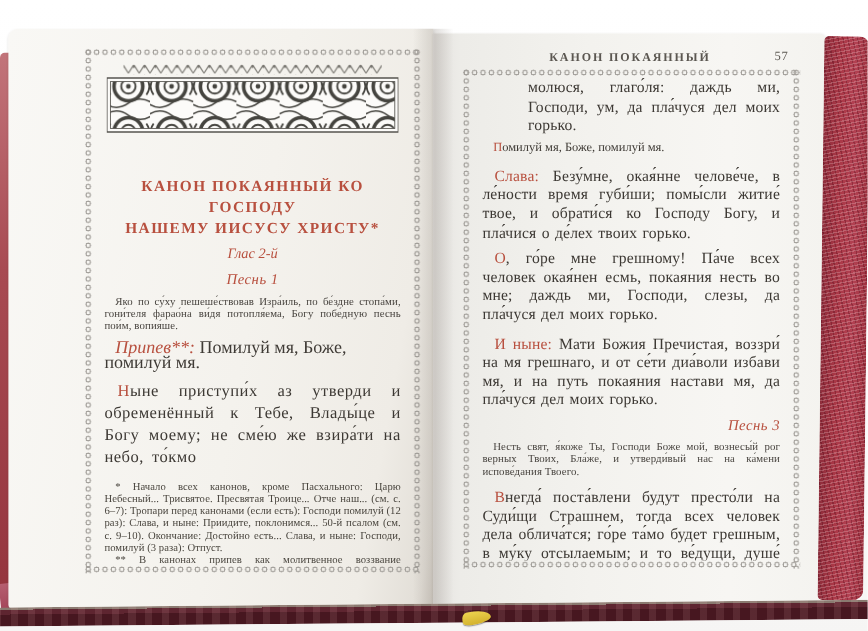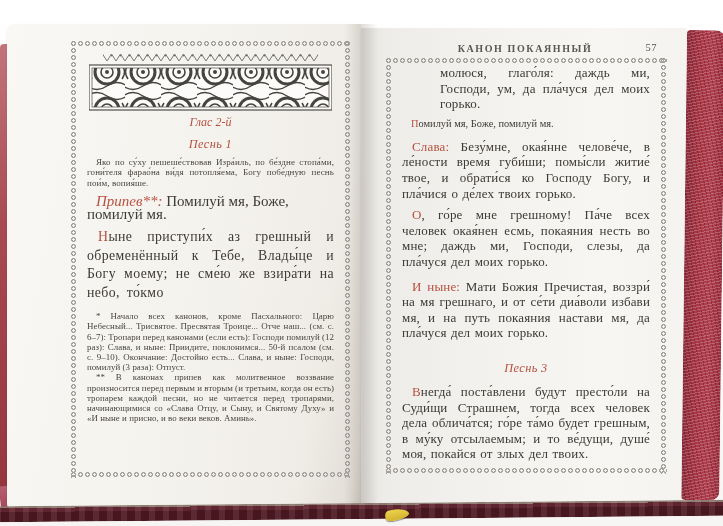--- a/index.html
+++ b/index.html
@@ -100,29 +100,33 @@
             <path d="M-2 33 Q8 40 18 33 T38 33" fill="none" stroke="#45443f" stroke-width="1.3"></path>
             <path d="M33 12 q5 7 0 14" fill="none" stroke="#45443f" stroke-width="1.5"></path>
             <path d="M3 12 q-5 7 0 14" fill="none" stroke="#45443f" stroke-width="1.5"></path>
           </pattern>
         </defs>
         <rect x="14" y="1" width="215" height="8" fill="url(#lace)"></rect>
         <rect x="0" y="12" width="243" height="45" fill="#fcfbf9" stroke="#504e49" stroke-width="1.2"></rect>
         <rect x="3" y="15" width="237" height="39" fill="url(#scroll)" stroke="#504e49" stroke-width=".7"></rect>
       </svg>
 
+      <div class="title">
+        <div>КАНОН ПОКАЯННЫЙ КО ГОСПОДУ</div>
+        <div>НАШЕМУ ИИСУСУ ХРИСТУ*</div>
+      </div>
 
       <div class="glas">Глас 2-й</div>
       <div class="song">Песнь 1</div>
 
       <div class="irmos">Яко по су́ху пешеше́ствовав Изра́иль, по бе́здне стопа́ми, гони́теля фарао́на ви́дя потопля́ема, Богу побе́дную песнь пои́м, вопия́ше.</div>
 
       <div class="pripev"><span class="lbl">Припев**:</span><span> Помилуй мя, Боже, помилуй мя.</span></div>
 
-      <div class="main-para lp-para"><span class="red">Н</span><span>ыне приступи́х аз грешный и обременённый к Тебе, Влады́це и Богу моему; не сме́ю же взира́ти на небо, то́кмо</span></div>
+      <div class="main-para lp-para"><span class="red">Н</span><span>ыне приступи́х аз утверди и обременённый к Тебе, Влады́це и Богу моему; не сме́ю же взира́ти на небо, то́кмо</span></div>
 
       <div class="fnotes">
         <div class="fnote">* Начало всех канонов, кроме Пасхального: Царю Небесный... Трисвятое. Пресвятая Троице... Отче наш... (см. с. 6–7): Тропари перед канонами (если есть): Господи помилуй (12 раз): Слава, и ныне: Приидите, поклонимся... 50-й псалом (см. с. 9–10). Окончание: Достойно есть... Слава, и ныне: Господи, помилуй (3 раза): Отпуст.</div>
         <div class="fnote">** В канонах припев как молитвенное воззвание произносится перед первым и вторым (и третьим, когда он есть) тропарем каждой песни, но не читается перед тропарями, начинающимися со «Слава Отцу, и Сыну, и Святому Духу» и «И ныне и присно, и во веки веков. Аминь».</div>
       </div>
 
     </div>
   </div>
 </div>
 
@@ -140,22 +144,23 @@
       <div class="main-para rp-para rp-cont">молюся, глаго́ля: даждь ми, Господи, ум, да пла́чуся дел моих горько.</div>
 
       <div class="refrain"><span class="red">П</span><span>омилуй мя, Боже, помилуй мя.</span></div>
 
       <div class="main-para rp-para" style="margin-top:9px;"><span class="rp-label">Слава:</span><span> Безу́мне, окая́нне челове́че, в ле́ности время губи́ши; помы́сли житие́ твое, и обрати́ся ко Господу Богу, и пла́чися о де́лех твоих горько.</span></div>
 
       <div class="main-para rp-para"><span class="red">О</span><span>, го́ре мне грешному! Па́че всех человек окая́нен есмь, покаяния несть во мне; даждь ми, Господи, слезы, да пла́чуся дел моих горько.</span></div>
 
       <div class="main-para rp-para" style="margin-top:9px;"><span class="rp-label">И ныне:</span><span> Мати Божия Пречистая, воззри́ на мя грешнаго, и от се́ти диа́воли избави мя, и на путь покаяния настави мя, да пла́чуся дел моих горько.</span></div>
 
-      <div class="song" style="margin-top:20px;">Песнь 3</div>
+      <div class="song" style="margin-top:6px;text-align:right;">Песнь 3</div>
 
+      <div class="irmos">Несть свят, я́коже Ты, Господи Боже мой, вознесы́й рог верных Твоих, Бла́же, и утверди́вый нас на ка́мени испове́дания Твоего.</div>
 
       <div class="main-para rp-para" style="margin-top:8px;"><span class="red">В</span><span>негда́ поста́влени будут престо́ли на Суди́щи Страшнем, тогда всех человек дела облича́тся; го́ре та́мо будет грешным, в му́ку отсылаемым; и то ве́дущи, душе́ моя, покайся от злых дел твоих.</span></div>
 
     </div>
   </div>
 </div>
 
 <div class="gutter-shadow"></div>
 <div class="cover-right"></div>
 <div class="cover-bottom"></div>

